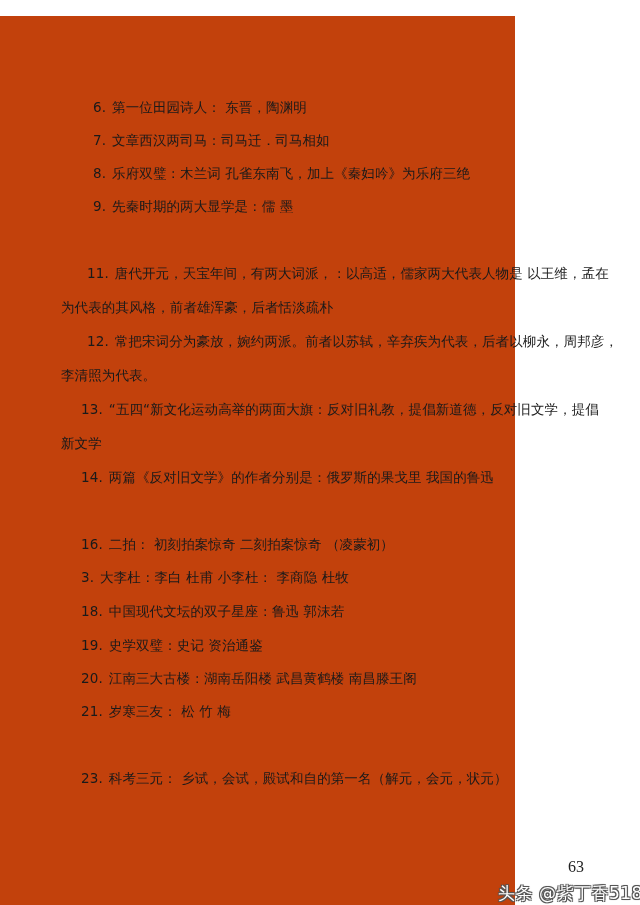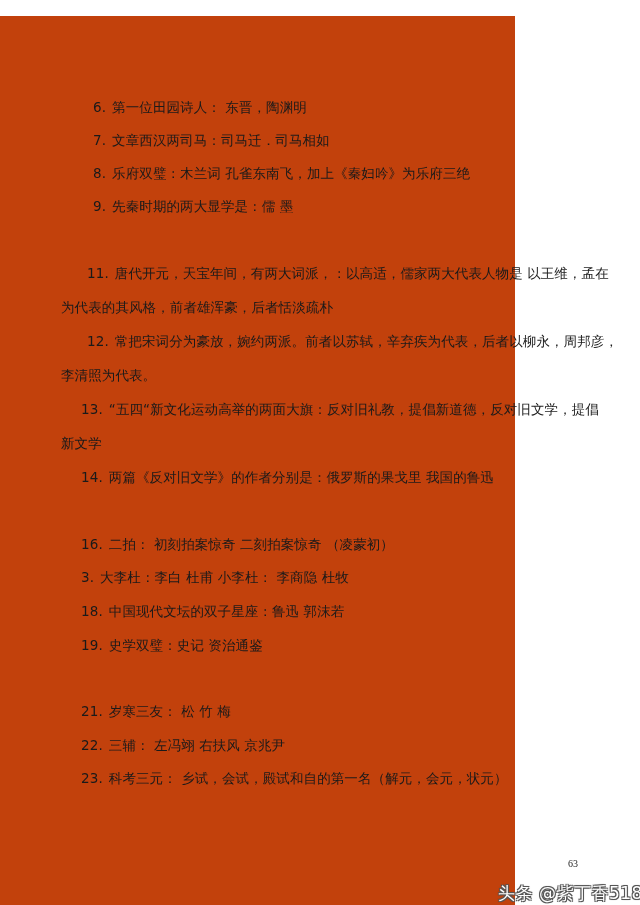--- a/index.html
+++ b/index.html
@@ -27,21 +27,21 @@
     line-height: 18px;
     white-space: nowrap;
     letter-spacing: 0.1px;
   }
   .line .num { margin-right: 6px; }
   .page-number {
     position: absolute;
     left: 568px;
     top: 842px;
     font-family: "Liberation Serif", "DejaVu Serif", serif;
-    font-size: 10px;
+    font-size: 16px;
     color: #222;
   }
   .watermark {
     position: absolute;
     left: 498px;
     top: 866px;
     font-size: 17px;
     color: #ffffff;
     letter-spacing: 0.5px;
     text-shadow:
@@ -78,24 +78,24 @@
 
 
   <div class="line" style="left:81px;top:519px"><span class="num">16.</span><span>二拍：  初刻拍案惊奇  二刻拍案惊奇  （凌蒙初）</span></div>
 
   <div class="line" style="left:81px;top:552px"><span class="num">3.</span><span>大李杜：李白  杜甫  小李杜：  李商隐  杜牧</span></div>
 
   <div class="line" style="left:81px;top:586px"><span class="num">18.</span><span>中国现代文坛的双子星座：鲁迅  郭沫若</span></div>
 
   <div class="line" style="left:81px;top:620px"><span class="num">19.</span><span>史学双璧：史记  资治通鉴</span></div>
 
+  <div class="line" style="left:81px;top:653px"><span class="num">20.</span><span>江南三大古楼：湖南岳阳楼  武昌黄鹤楼  南昌滕王阁</span></div>
 
   <div class="line" style="left:81px;top:686px"><span class="num">21.</span><span>岁寒三友：  松  竹  梅</span></div>
 
-  <div class="line" style="left:81px;top:720px"><span class="num">22.</span><span>三辅：  左冯翊  右扶风  京兆尹</span></div>
 
   <div class="line" style="left:81px;top:753px"><span class="num">23.</span><span>科考三元：  乡试，会试，殿试和自的第一名（解元，会元，状元）</span></div>
 
 
   <div class="page-number">63</div>
 
   <div class="watermark">头条 @紫丁香518</div>
 </div>
 
 </body></html>

